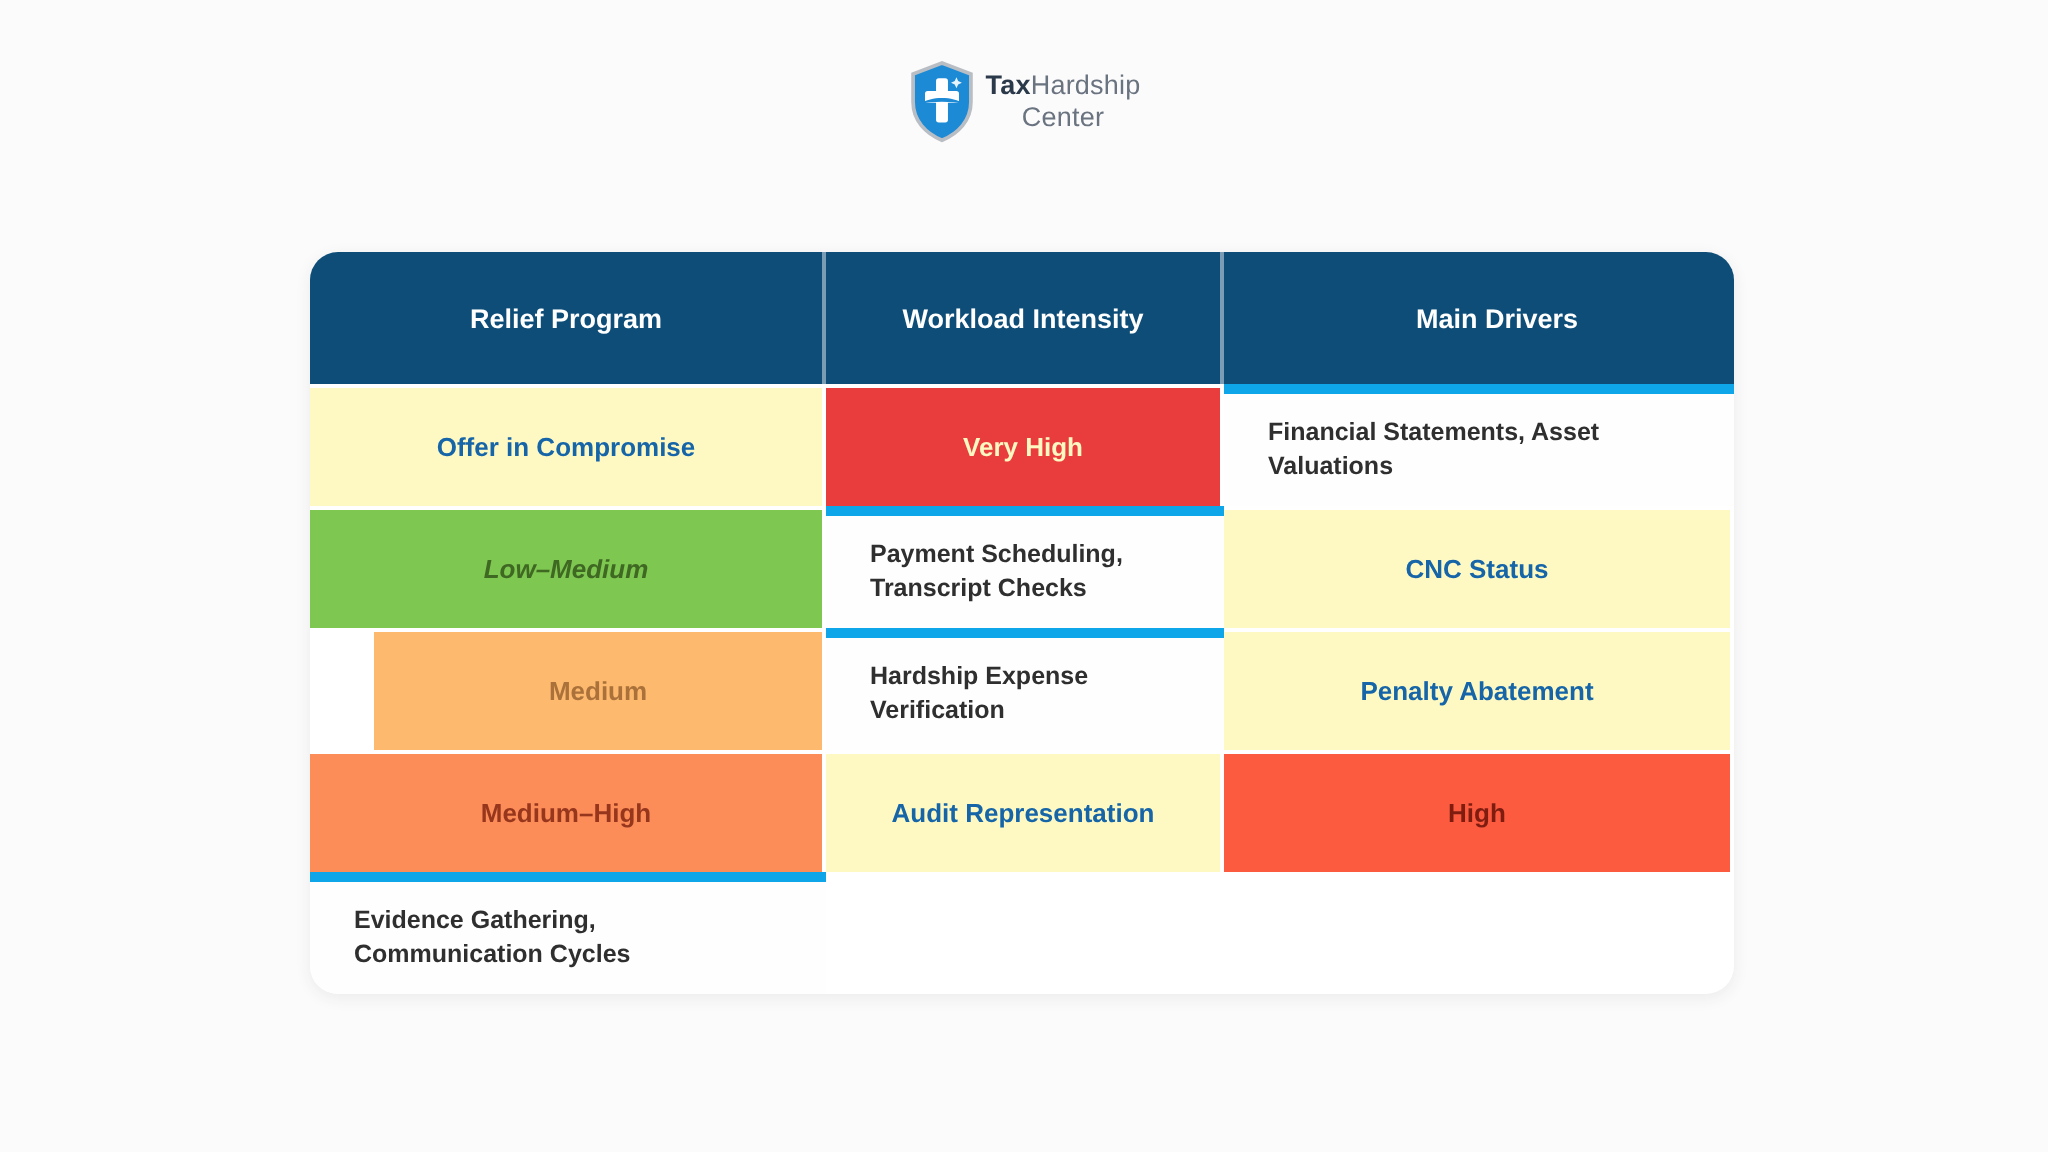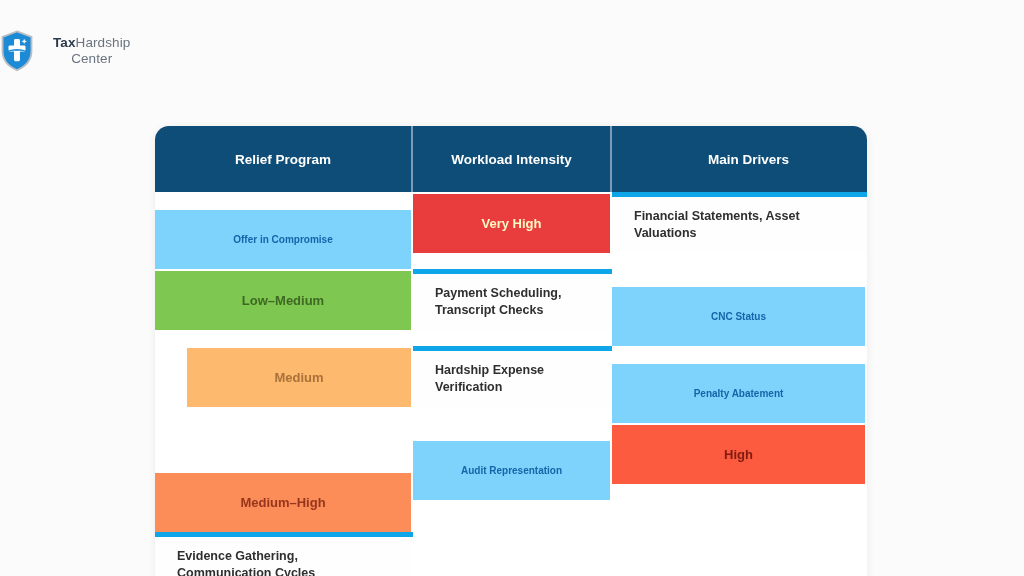--- a/index.html
+++ b/index.html
@@ -7,21 +7,21 @@
   body {
     position:relative;
     background:#fcfbfb;
     font-family:"Liberation Sans", sans-serif;
     overflow:hidden;
   }
 
   
   .logo {
     position:absolute; top:30px; left:0; width:1024px;
-    display:flex; align-items:center; gap:19px;
+    display:flex; justify-content:center; align-items:center; gap:5px;
   }
   .logo-shield { width:34px; height:42px; flex:0 0 auto; }
   .logo-text { text-align:center; font-size:13.5px; line-height:16px; letter-spacing:0.1px; }
   .logo-line1 { white-space:nowrap; }
   .brand-bold { font-weight:700; color:#2b3a4a; }
   .brand-light { font-weight:400; color:#6a7380; }
   .logo-line2 { font-weight:400; color:#6a7380; }
 
   
   .relief-table {
@@ -38,22 +38,22 @@
   }
   .head-cell {
     height:66px;
     background:#0d4d78;
     color:#ffffff; font-weight:700; font-size:13.5px;
     border-right:2px solid rgba(255,255,255,0.45);
   }
   .head-cell.last { border-right:none;padding-left:40px; }
   .body-cell { height:61px; font-weight:700; }
   .program-cell {
-    background:#7dd3fc; color:#1565a8; font-size:10px;
-    border-right:2px solid #ffffff; border-top:2px solid #ffffff;margin-top:16px;
+    background:#fef9c3; color:#1565a8; font-size:13px;
+    border-right:2px solid #ffffff; border-top:2px solid #ffffff;
   }
   .intensity-cell {
     font-size:13px;
     border-right:2px solid #ffffff; border-top:2px solid #ffffff;
   }
   .drivers-cell {
     background:#fefefe; color:#2f2f2f; font-size:12.5px; line-height:17px;
     border-top:5px solid #0ea5e9;
   }
 </style>
@@ -79,27 +79,27 @@
 <div class="relief-table">
 
   <div class="cell head-cell">Relief Program</div>
   <div class="cell head-cell">Workload Intensity</div>
   <div class="cell head-cell last">Main Drivers</div>
 
   <div class="cell body-cell program-cell row0">Offer in Compromise</div>
   <div class="cell body-cell intensity-cell row0" style="background: rgb(233, 60, 60); color: #fef9c3;">Very High</div>
   <div class="cell body-cell drivers-cell row0">Financial Statements, Asset Valuations</div>
 
-  <div class="cell body-cell intensity-cell" style="background: rgb(126, 199, 81); color: rgb(63, 104, 35);">Low–Medium</div>
+  <div class="cell body-cell intensity-cell" style="background: rgb(126, 199, 81); color: rgb(63, 104, 35); font-style: italic;">Low–Medium</div>
   <div class="cell body-cell drivers-cell">Payment Scheduling, Transcript Checks</div>
 
   <div class="cell body-cell program-cell">CNC Status</div>
   <div class="cell body-cell intensity-cell" style="background: rgb(253, 185, 110); color: rgb(170, 113, 58); margin-left: 32px;">Medium</div>
   <div class="cell body-cell drivers-cell">Hardship Expense Verification</div>
 
   <div class="cell body-cell program-cell">Penalty Abatement</div>
-  <div class="cell body-cell intensity-cell" style="background: rgb(252, 140, 88); color: rgb(150, 54, 28); margin-top: 48px;">Medium–High</div>
+  <div class="cell body-cell intensity-cell" style="background: rgb(252, 140, 88); color: rgb(150, 54, 28);">Medium–High</div>
 
   <div class="cell body-cell program-cell">Audit Representation</div>
   <div class="cell body-cell intensity-cell" style="background: rgb(252, 91, 64); color: rgb(126, 28, 16);">High</div>
   <div class="cell body-cell drivers-cell">Evidence Gathering, Communication Cycles</div>
 
 </div>
 
 </body></html>

